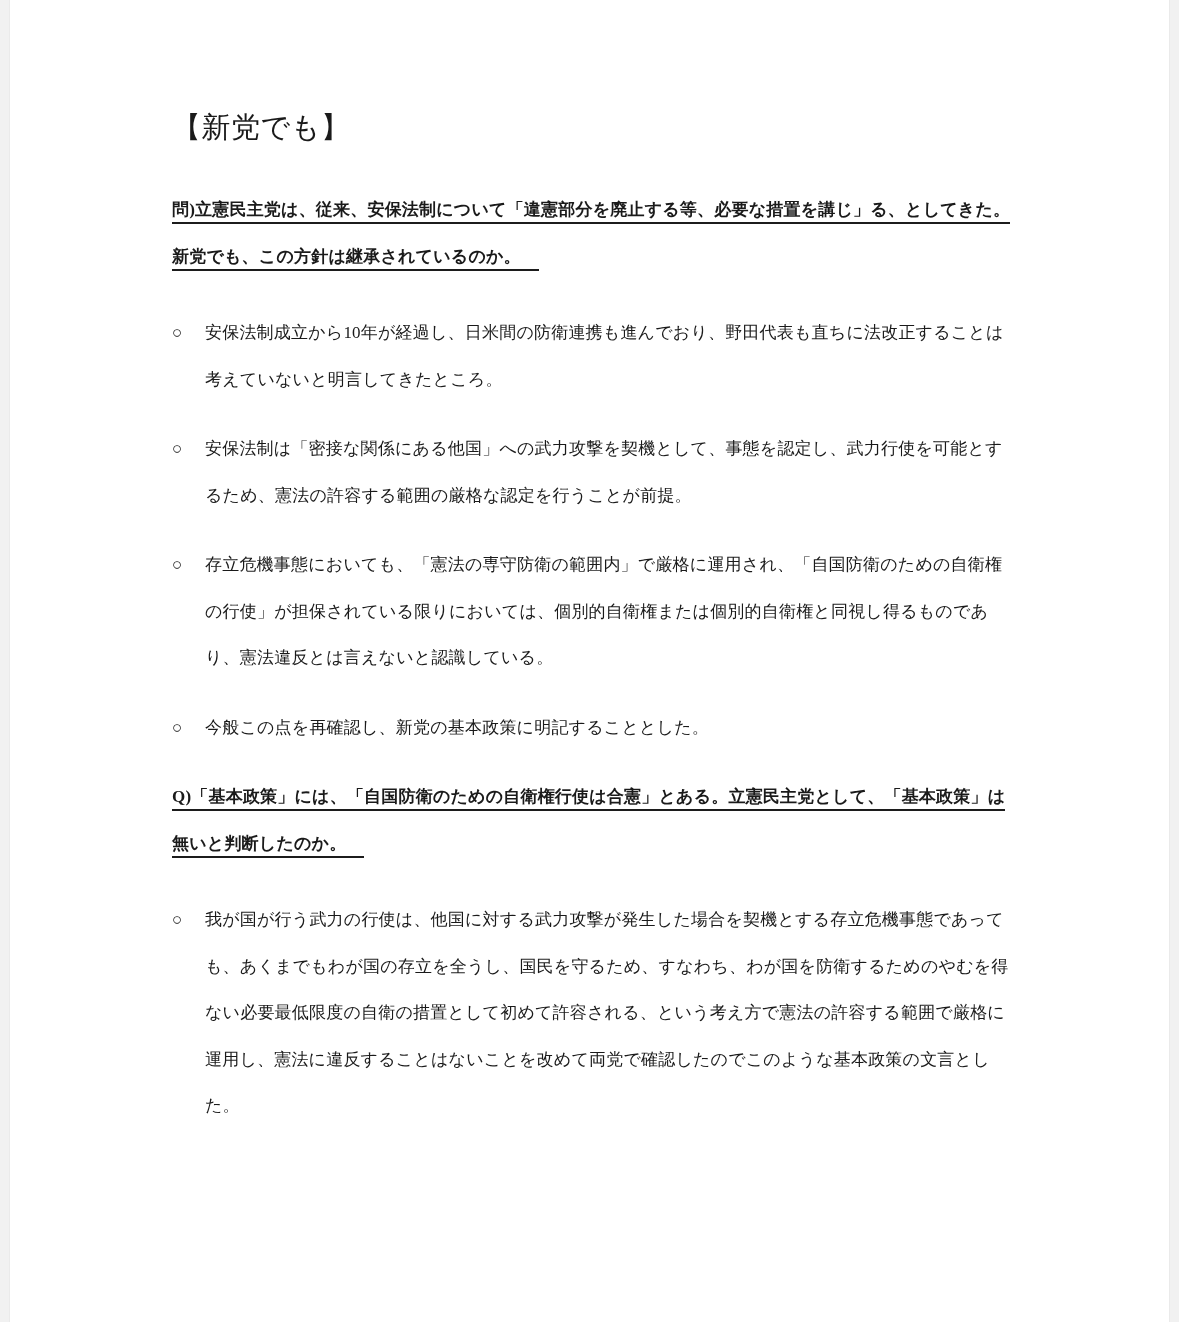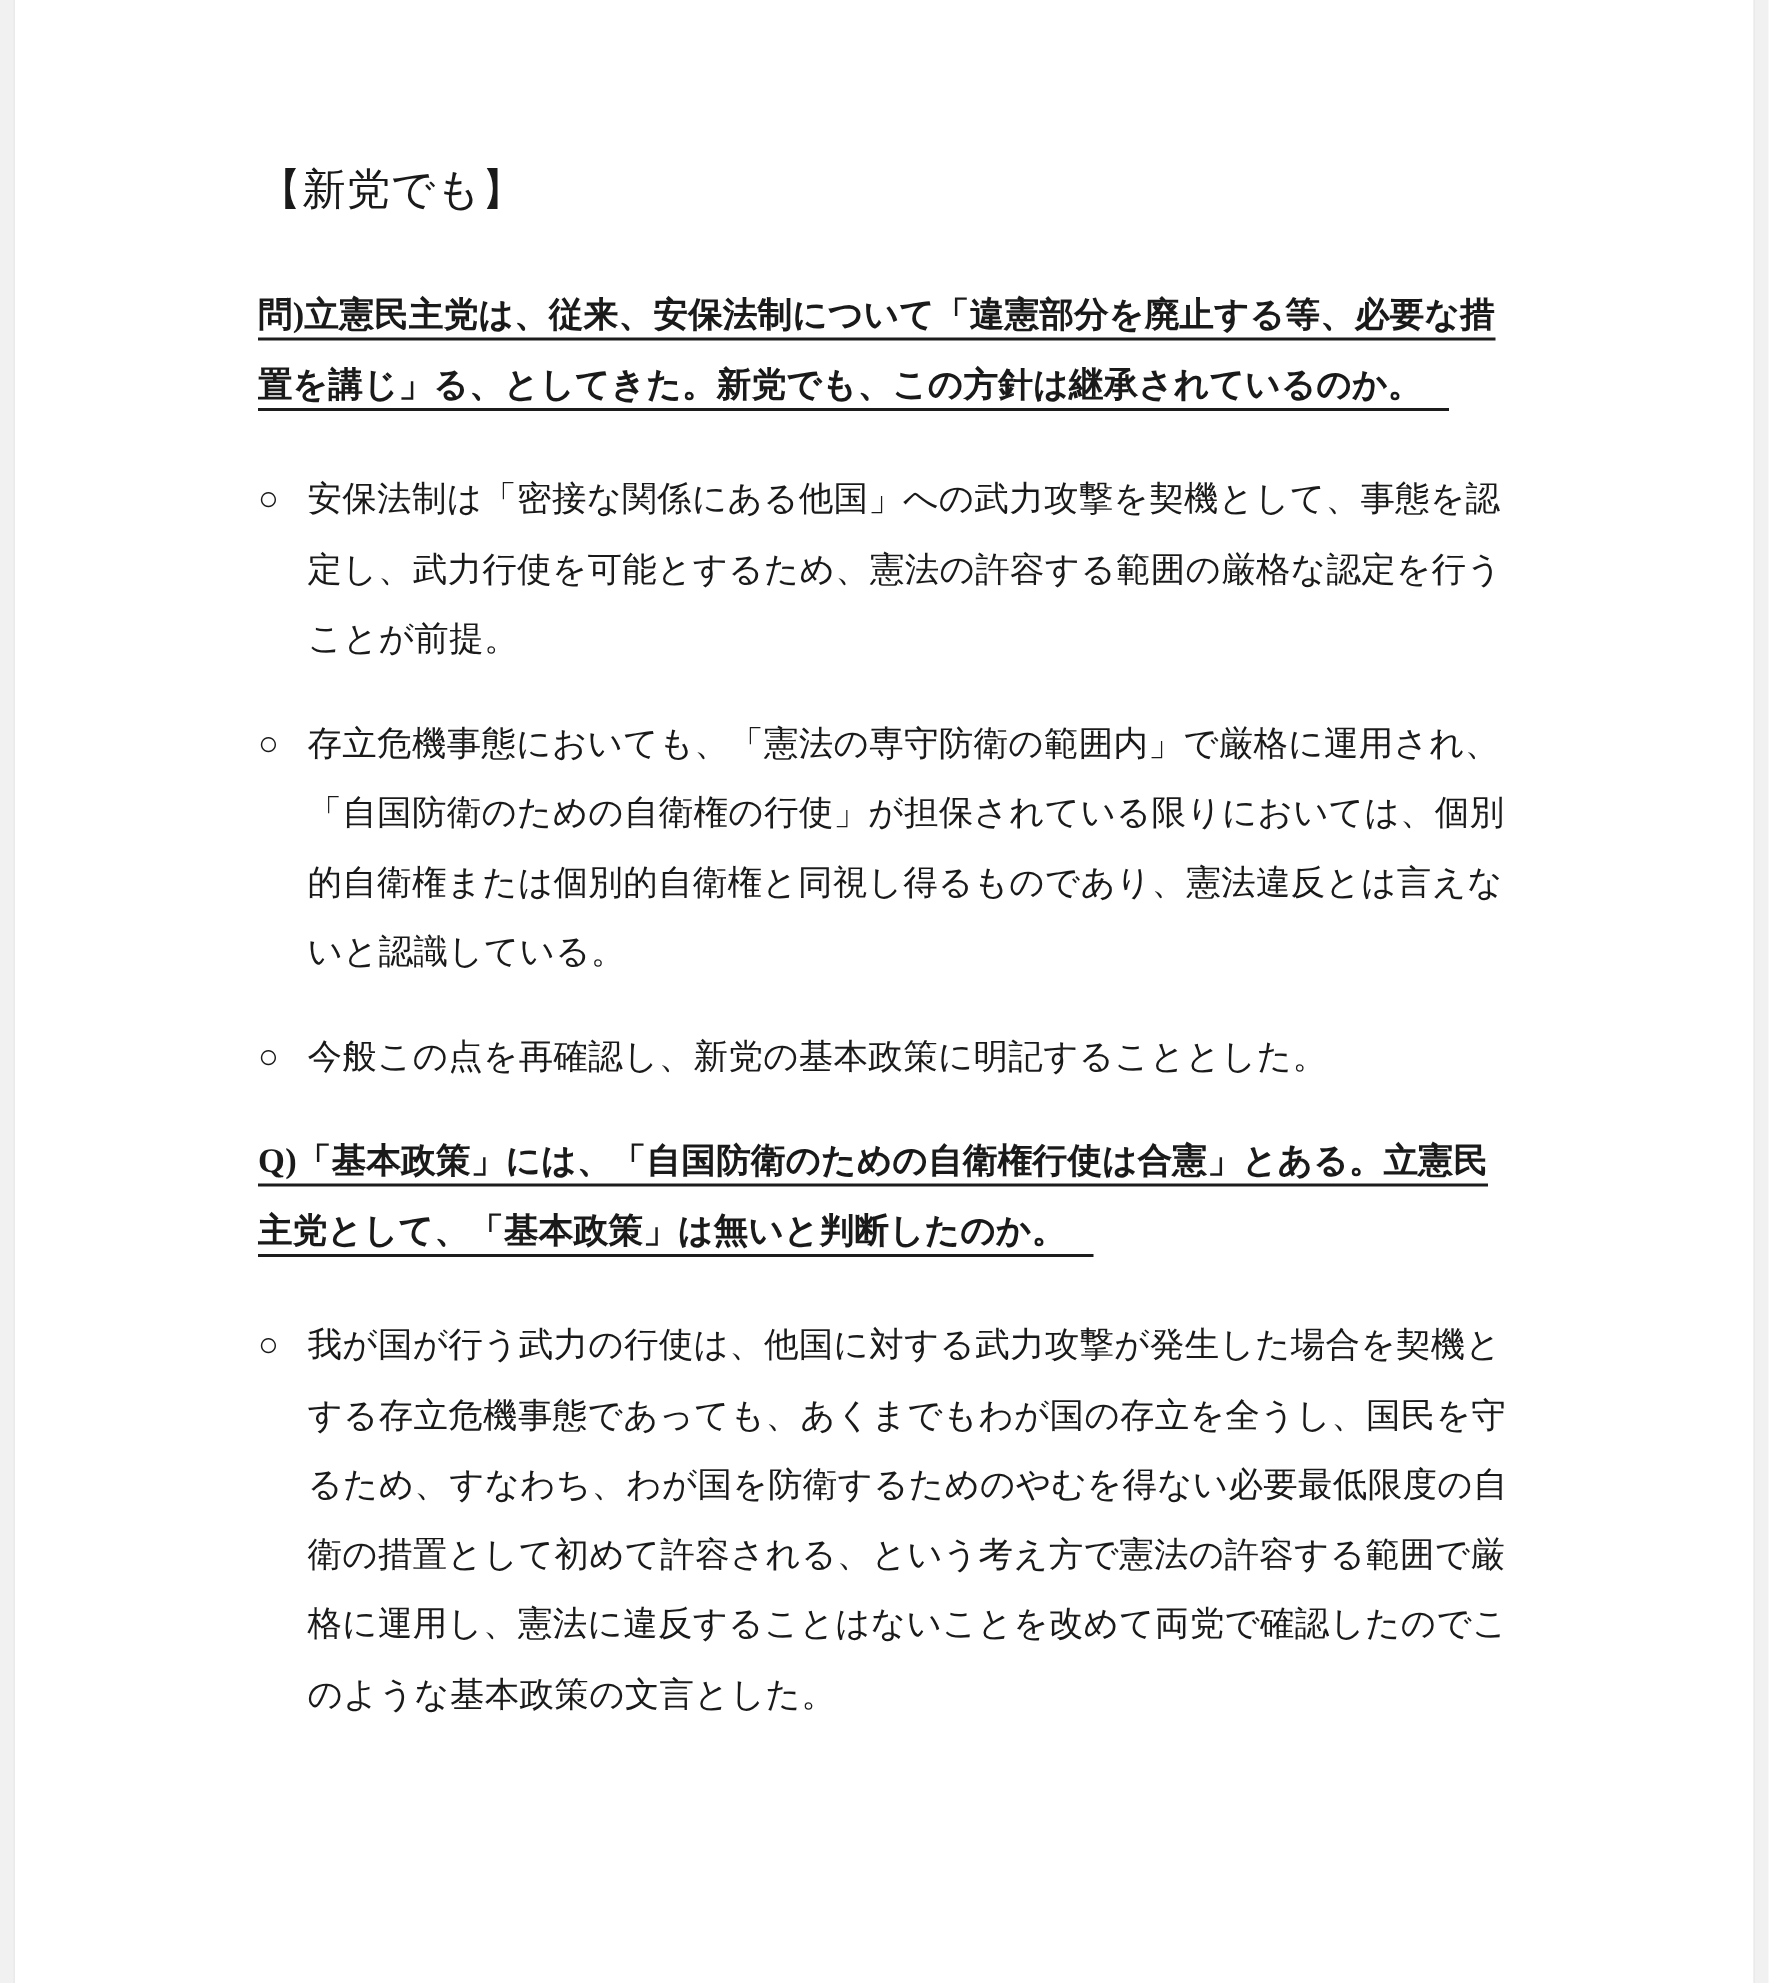--- a/index.html
+++ b/index.html
@@ -33,21 +33,21 @@
     padding-top: 104px;
   }
   h1.doc-heading {
     font-size: 29px;
     font-weight: 400;
     line-height: 47px;
     margin: 0 0 36px 0;
     letter-spacing: 0.5px;
   }
   p.block {
-    font-size: 23px;
+    font-size: 17px;
     line-height: 46.5px;
     margin: 0 0 23px 0;
     letter-spacing: 0.2px;
   }
   p.question {
     font-weight: 700;
     margin-bottom: 30px;
   }
   p.question .ul {
     border-bottom: 2.5px solid #1c1c1c;
@@ -69,20 +69,21 @@
 
 <div class="edge-strip left"></div>
 <div class="edge-strip right"></div>
 
 <main class="doc">
 
   <h1 class="doc-heading">【新党でも】</h1>
 
   <p class="block question"><span class="ul">問)立憲民主党は、従来、安保法制について「違憲部分を廃止する等、必要な措置を講じ」る、としてきた。新党でも、この方針は継承されているのか。</span></p>
 
+  <p class="block point"><span class="marker">○</span><span>安保法制成立から10年が経過し、日米間の防衛連携も進んでおり、野田代表も直ちに法改正することは考えていないと明言してきたところ。</span></p>
 
   <p class="block point"><span class="marker">○</span><span>安保法制は「密接な関係にある他国」への武力攻撃を契機として、事態を認定し、武力行使を可能とするため、憲法の許容する範囲の厳格な認定を行うことが前提。</span></p>
 
   <p class="block point"><span class="marker">○</span><span>存立危機事態においても、「憲法の専守防衛の範囲内」で厳格に運用され、「自国防衛のための自衛権の行使」が担保されている限りにおいては、個別的自衛権または個別的自衛権と同視し得るものであり、憲法違反とは言えないと認識している。</span></p>
 
   <p class="block point"><span class="marker">○</span><span>今般この点を再確認し、新党の基本政策に明記することとした。</span></p>
 
   <p class="block question"><span class="ul">Q)「基本政策」には、「自国防衛のための自衛権行使は合憲」とある。立憲民主党として、「基本政策」は無いと判断したのか。</span></p>
 
   <p class="block point"><span class="marker">○</span><span>我が国が行う武力の行使は、他国に対する武力攻撃が発生した場合を契機とする存立危機事態であっても、あくまでもわが国の存立を全うし、国民を守るため、すなわち、わが国を防衛するためのやむを得ない必要最低限度の自衛の措置として初めて許容される、という考え方で憲法の許容する範囲で厳格に運用し、憲法に違反することはないことを改めて両党で確認したのでこのような基本政策の文言とした。</span></p>

